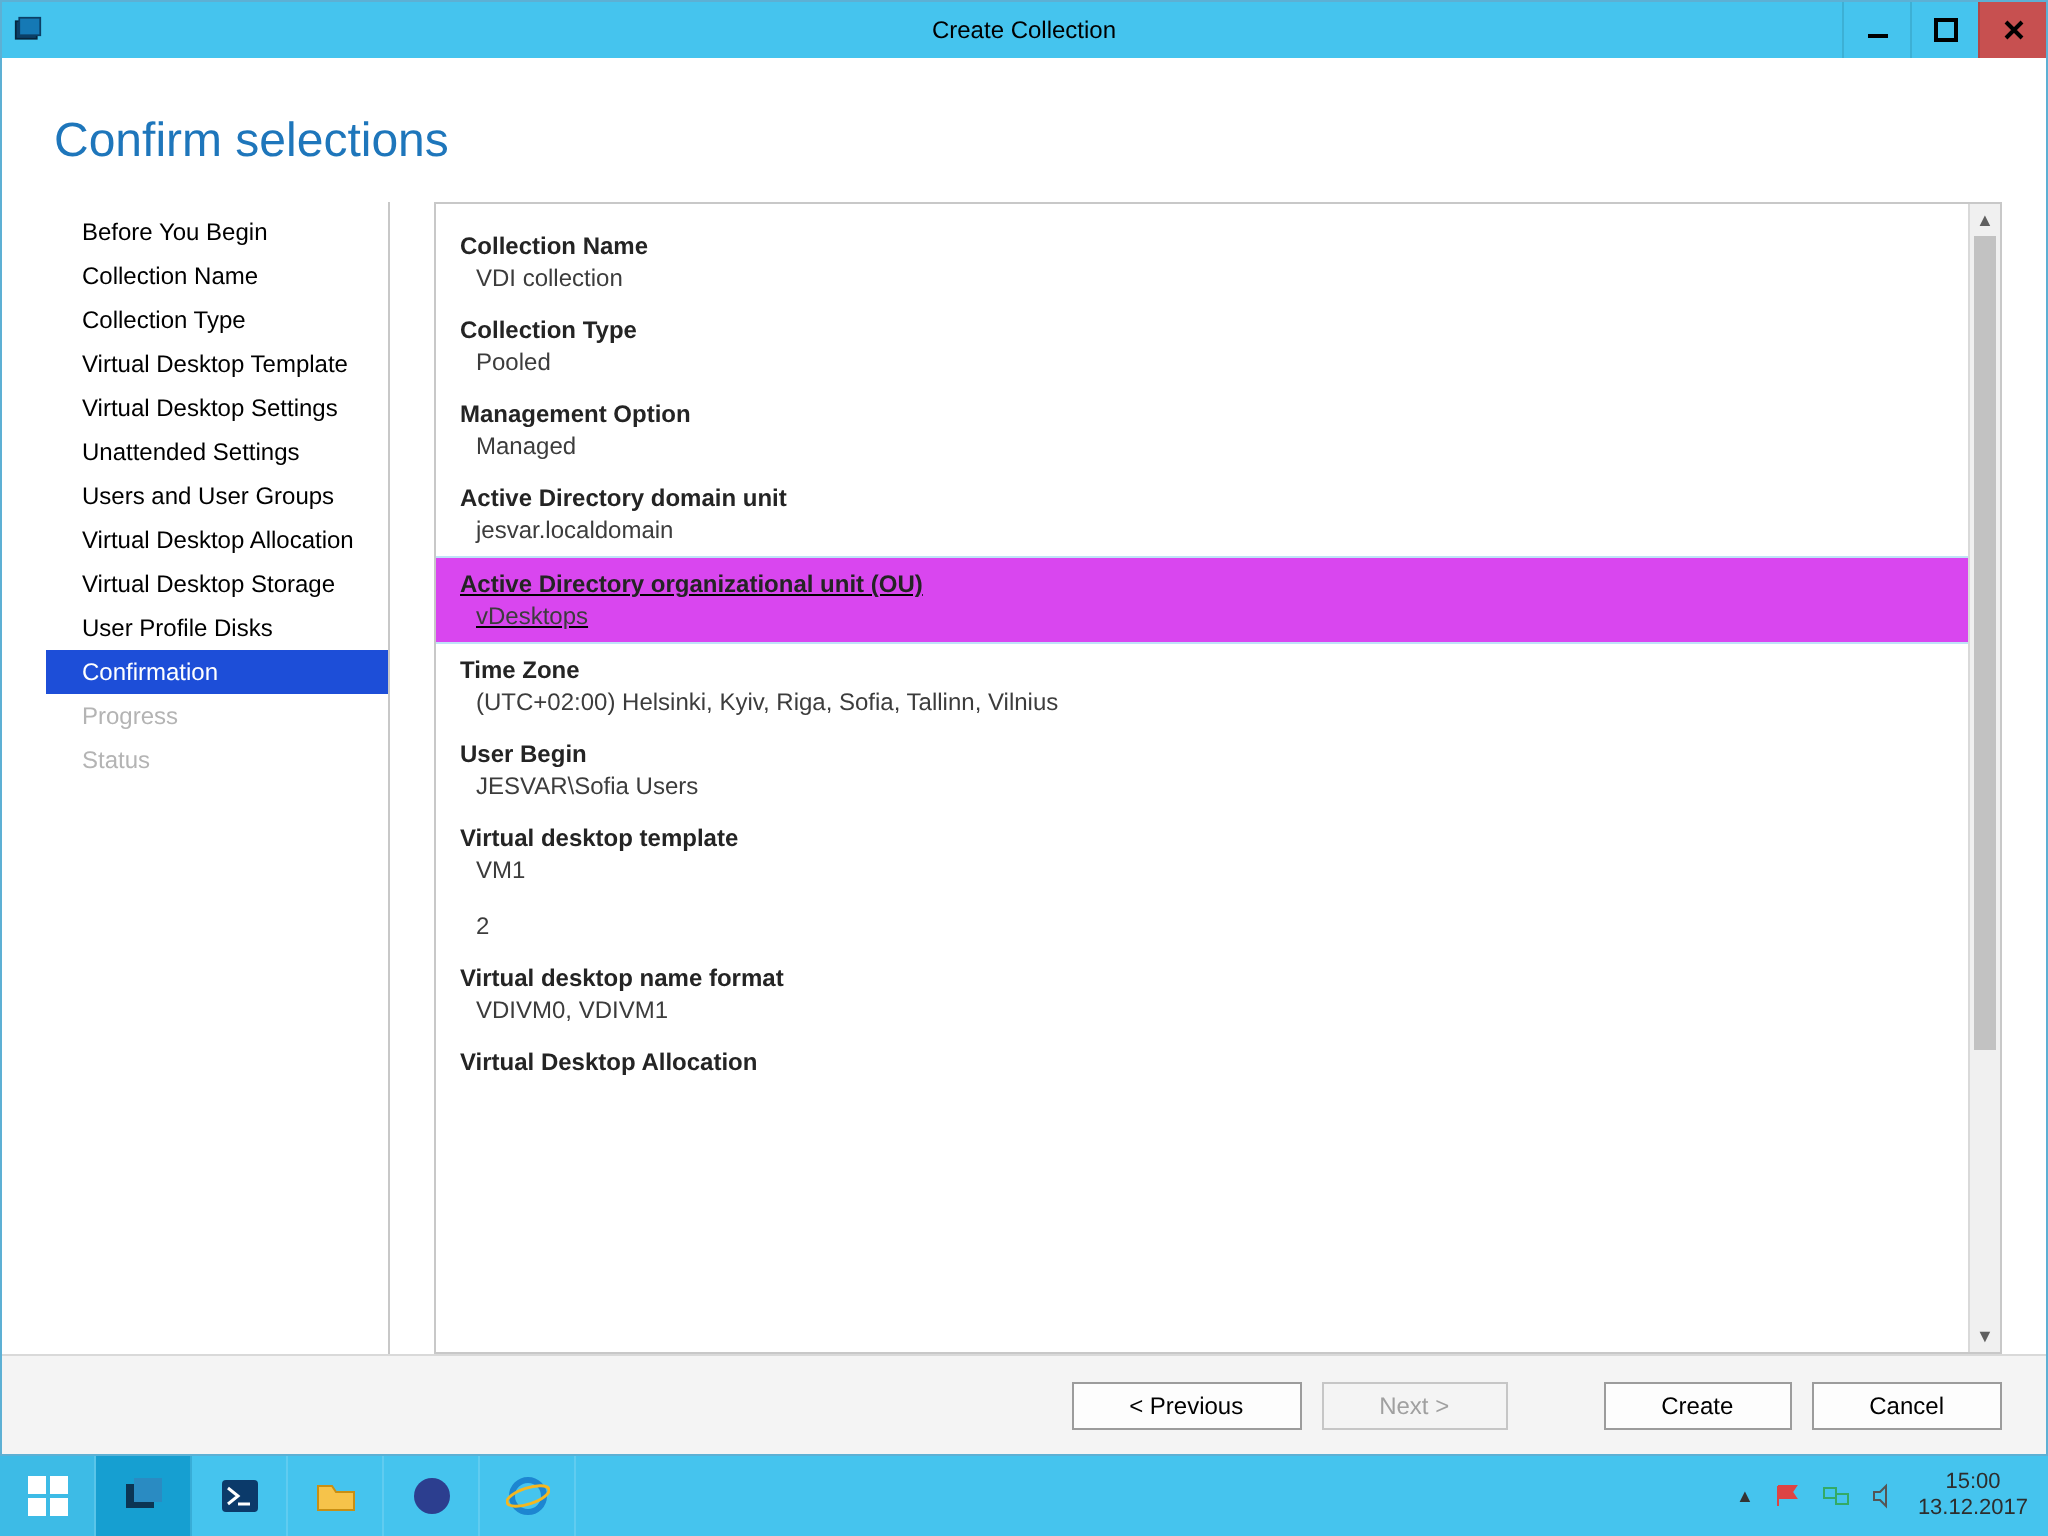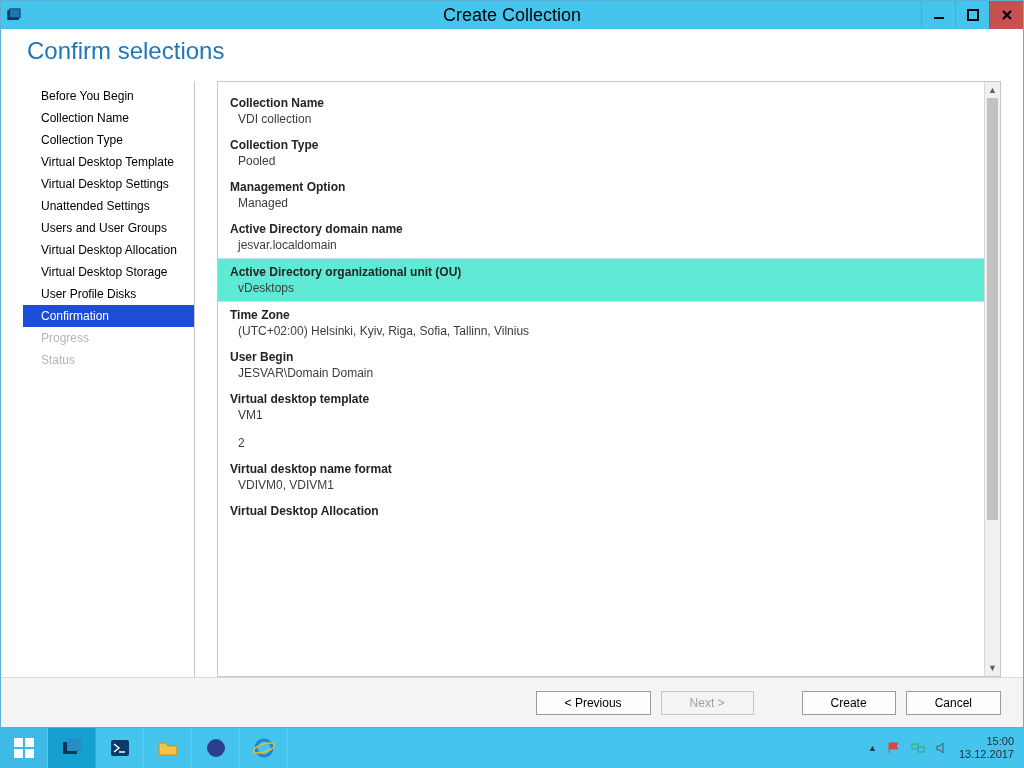--- a/index.html
+++ b/index.html
@@ -35,21 +35,21 @@
   }
   .titlebar .app-icon {
     width: 14px; height: 14px;
     margin-left: 6px;
     display:flex; align-items:center; justify-content:center;
   }
   .titlebar .title-text {
     position:absolute;
     left:0; right:0;
     text-align:center;
-    font-size: 18px;
+    font-size: 12px;
   }
   .titlebar .caption-buttons {
     margin-left: auto;
     display: flex;
     height: 100%;
   }
   .caption-btn {
     width: 34px; height: 100%;
     display:flex; align-items:center; justify-content:center;
     border-left: 1px solid rgba(0,0,0,0.1);
@@ -61,21 +61,21 @@
 
   
   .wizard-body {
     flex: 1 1 auto;
     display: flex;
     flex-direction: column;
     overflow: hidden;
   }
 
   .wizard-header {
-    padding: 8px 26px 10px 26px;
+    padding: 28px 26px 10px 26px;
   }
   .wizard-header h1 {
     margin:0;
     color: #1e76bb;
     font-weight: 400;
     font-size: 24px;
   }
 
   .wizard-main {
     flex: 1 1 auto;
@@ -154,23 +154,24 @@
     color:#242424;
     font-size: 12px;
   }
   .conf-block .val {
     padding-left: 8px;
     color:#3c3c3c;
     font-size: 12px;
     margin-top:2px;
   }
   .conf-block.highlight {
-    background: #5eead4;
+    background: #d946ef;
     border-top:1px solid #bfe3f7;
     border-bottom:1px solid #bfe3f7;
+    text-decoration:underline;
   }
 
   
   .wizard-footer {
     border-top: 1px solid #d9d9d9;
     background: #f4f4f4;
     height: 50px;
     display:flex;
     align-items:center;
     justify-content:flex-end;
@@ -214,21 +215,21 @@
   .taskbar .task svg, .taskbar .task .emoji { width:22px; height:22px; }
   .taskbar .tray {
     margin-left:auto;
     display:flex;
     align-items:center;
     gap:10px;
     padding: 0 10px;
     color:#2d2d2d;
     font-size:11px;
   }
-  .taskbar .clock { text-align:right; line-height:1.2; }
+  .taskbar .clock { text-align:center; line-height:1.2; }
   .tray-icon { display:flex; align-items:center; }
 </style>
 </head>
 <body>
 
 <div class="window">
 
   <div class="titlebar">
     <span class="app-icon">
       <svg viewBox="0 0 16 16" width="14" height="14">
@@ -289,34 +290,34 @@
             </div>
             <div class="conf-block">
               <div class="lbl">Collection Type</div>
               <div class="val">Pooled</div>
             </div>
             <div class="conf-block">
               <div class="lbl">Management Option</div>
               <div class="val">Managed</div>
             </div>
             <div class="conf-block">
-              <div class="lbl">Active Directory domain name</div>
+              <div class="lbl">Active Directory domain unit</div>
               <div class="val">jesvar.localdomain</div>
             </div>
             <div class="conf-block highlight">
               <div class="lbl">Active Directory organizational unit (OU)</div>
               <div class="val">vDesktops</div>
             </div>
             <div class="conf-block">
               <div class="lbl">Time Zone</div>
               <div class="val">(UTC+02:00) Helsinki, Kyiv, Riga, Sofia, Tallinn, Vilnius</div>
             </div>
             <div class="conf-block">
               <div class="lbl">User Begin</div>
-              <div class="val">JESVAR\Domain Domain</div>
+              <div class="val">JESVAR\Sofia Users</div>
             </div>
             <div class="conf-block">
               <div class="lbl">Virtual desktop template</div>
               <div class="val">VM1</div>
             </div>
             <div class="conf-block">
               <div class="val">2</div>
             </div>
             <div class="conf-block">
               <div class="lbl">Virtual desktop name format</div>

